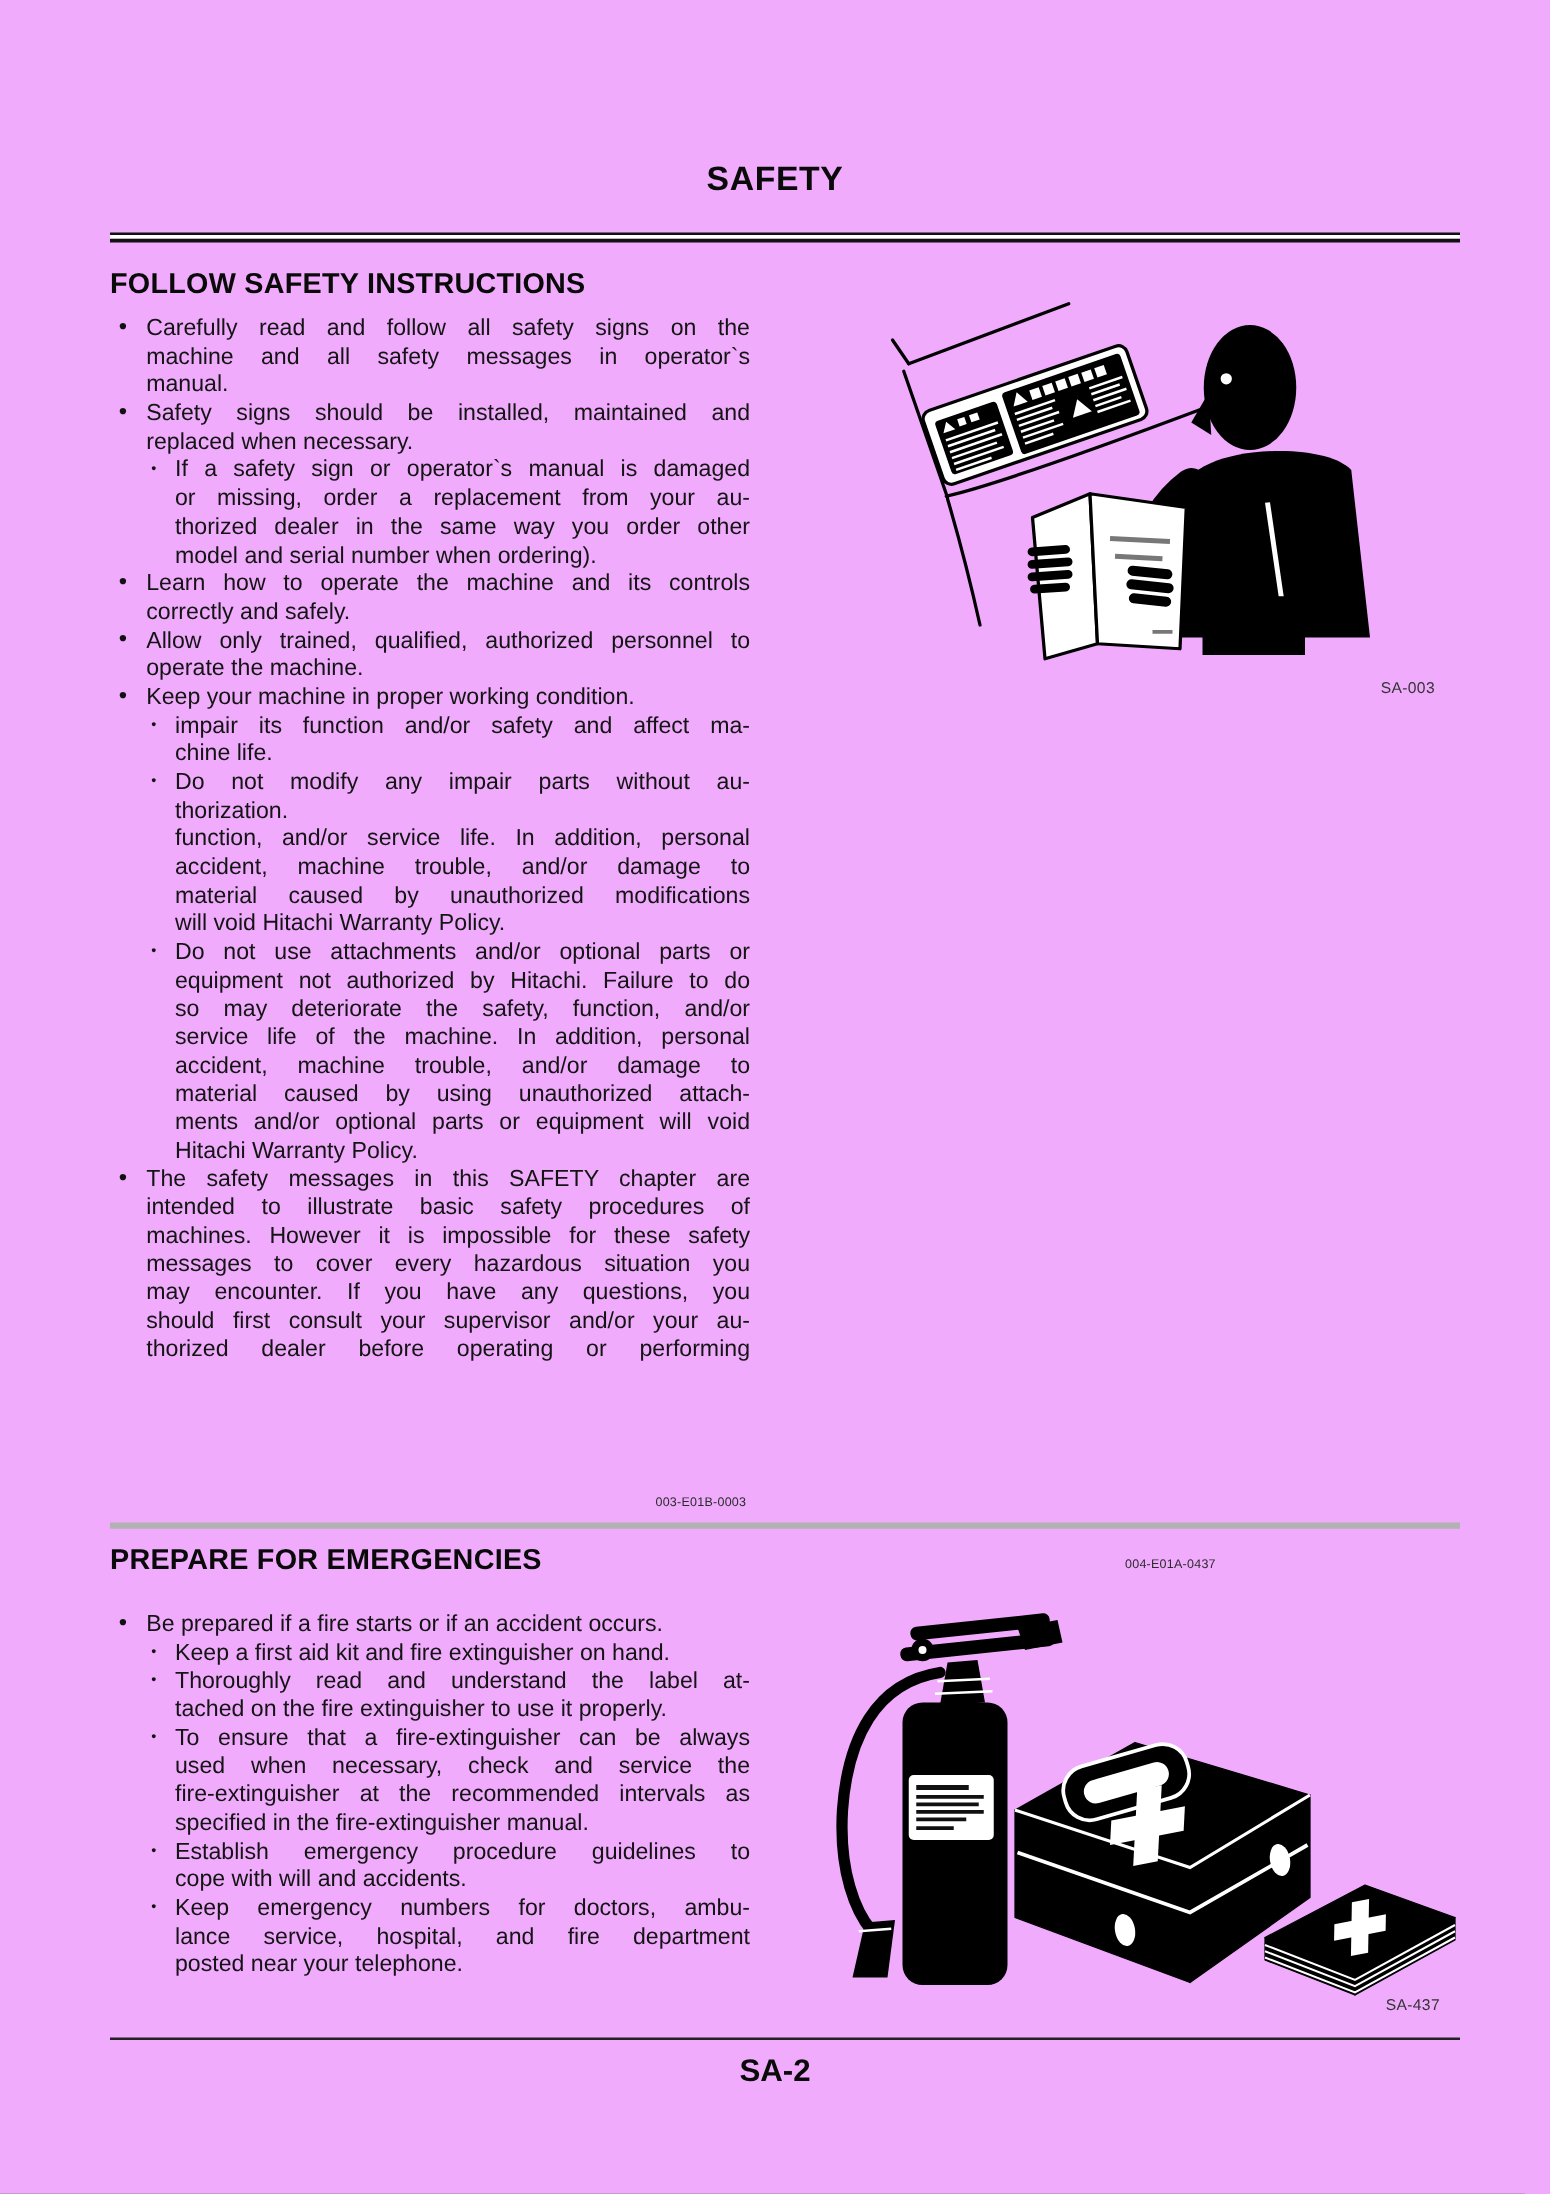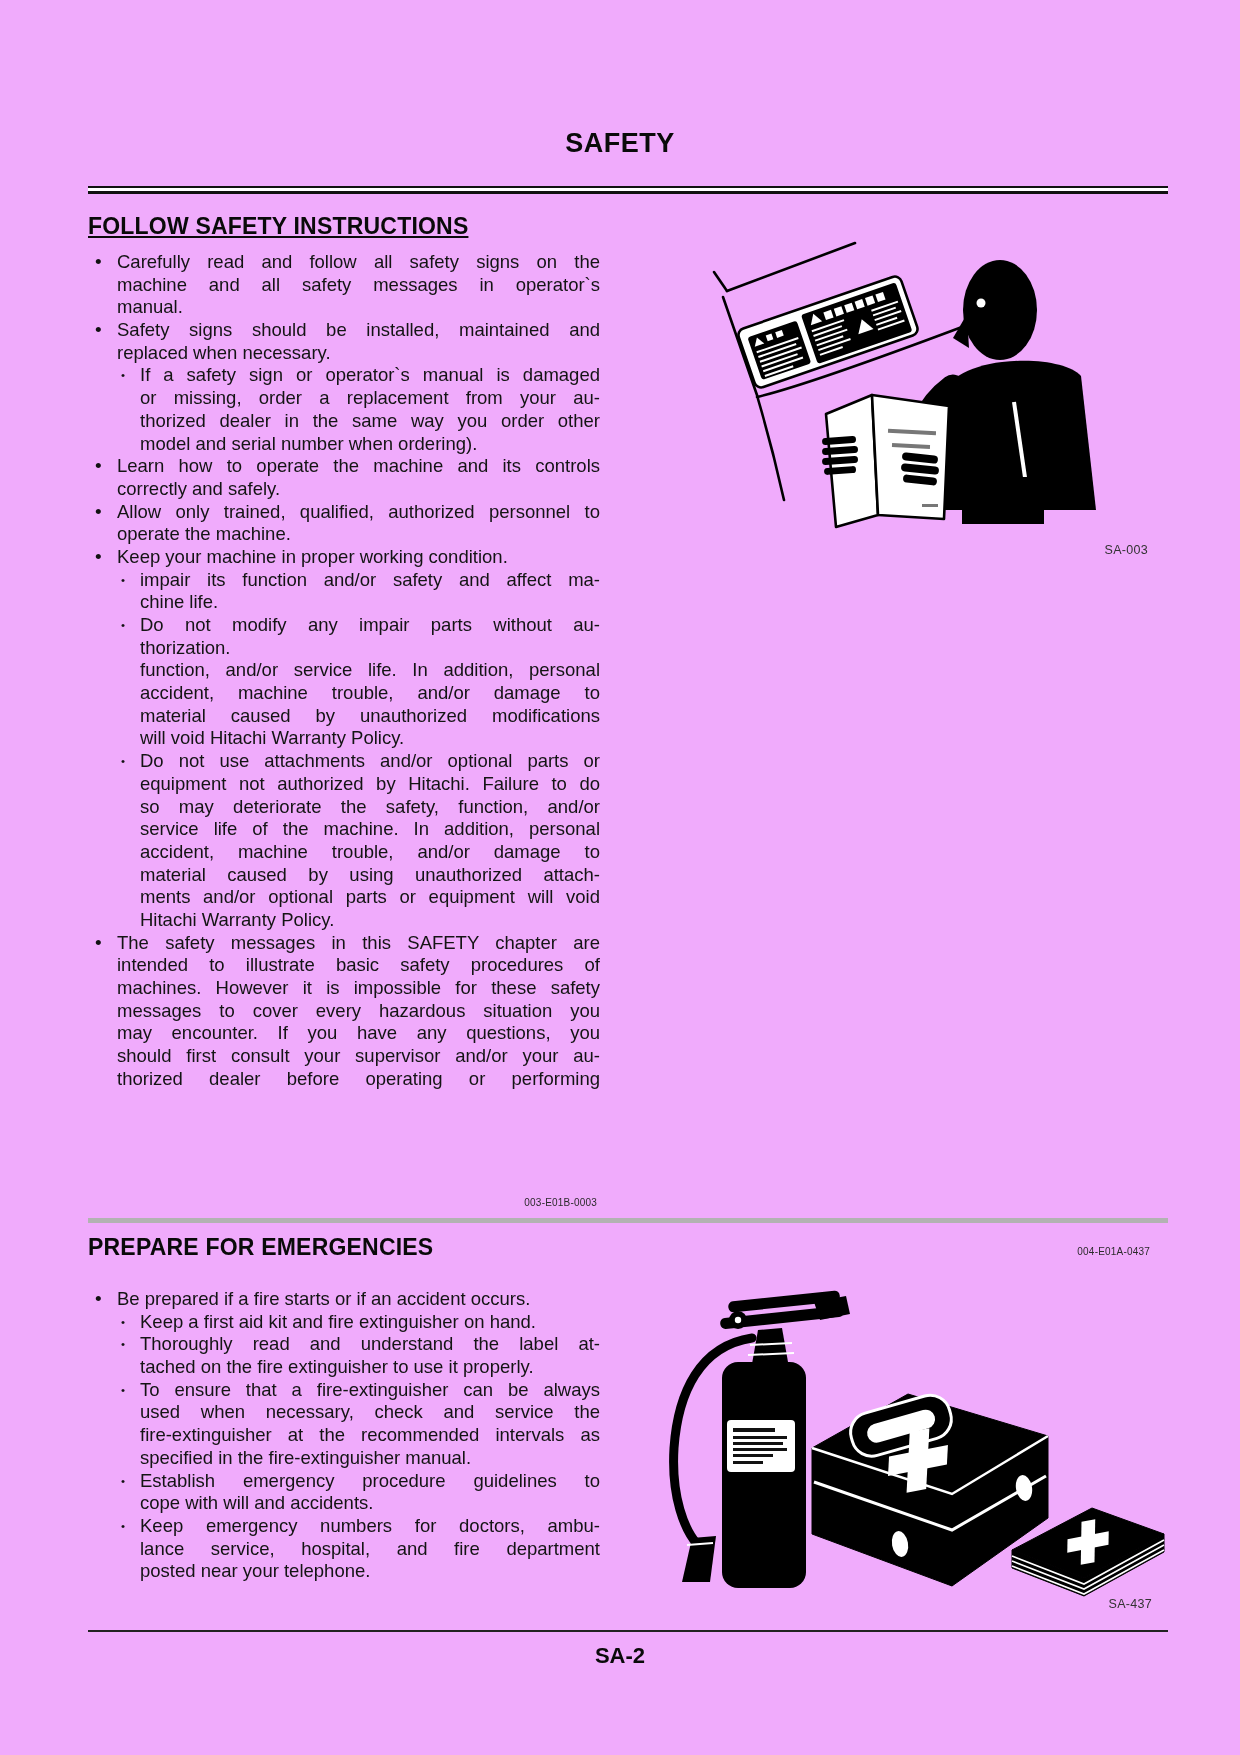--- a/index.html
+++ b/index.html
@@ -14,21 +14,21 @@
   }
   .double-rule{position:absolute; left:88px; width:1080px; top:186px;}
   .double-rule .thin{height:2px; background:#111;}
   .double-rule .gap{height:3px; background:#fff;}
   .double-rule .thick{height:3px; background:#111;}
 
   .section-title{
     position:absolute; left:88px; font-size:23px; font-weight:bold;
     letter-spacing:0.2px; color:#0a0a0a; white-space:nowrap;
   }
-  .sec1-title{top:213px;text-decoration:underline;}
+  .sec1-title{top:213px;}
   .sec2-title{top:1234px;}
 
   .list{position:absolute; left:88px; width:512px; font-size:18.5px;}
   .sec1-list{top:251px;}
   .sec2-list{top:1288px;}
 
   .item{display:flex; align-items:stretch;}
   .item .marker{flex:0 0 29px; box-sizing:border-box; padding-left:7px;
     line-height:22.7px; font-size:19px; color:#111;}
   .item.dot{margin-left:30px;}
@@ -38,21 +38,21 @@
   .ln{
     line-height:22.7px; height:22.7px; overflow:hidden;
     text-align:justify; text-align-last:justify; color:#141414;
   }
   .ln.last{text-align-last:left;}
 
   .section-code{
     position:absolute; font-size:10px; color:#2b2b2b; letter-spacing:0.2px;
   }
   .sec1-code{top:1197px; left:88px; width:509px; text-align:right;}
-  .sec2-code{top:1246px; left:900px; width:250px; text-align:right;}
+  .sec2-code{top:1246px; left:900px; width:250px; }
 
   .figure{position:absolute;}
   .fig1{left:640px; top:218px; width:525px; height:312px;}
   .fig2{left:600px; top:1288px; width:570px; height:312px;}
   .figure svg{display:block; width:100%; height:100%;}
 
   .figure-caption{
     position:absolute; font-size:12.5px; color:#333; letter-spacing:0.3px;
     width:120px; text-align:right;
   }
@@ -62,21 +62,21 @@
   .section-divider{
     position:absolute; left:88px; width:1080px; top:1218px; height:5px;
     background:#b2b2b2;
   }
   .footer-rule{
     position:absolute; left:88px; width:1080px; top:1630px; height:2px;
     background:#222;
   }
   .page-number{
     position:absolute; top:1643px; left:0; width:1240px; text-align:center;
-    font-size:22px; font-weight:bold; color:#0a0a0a;
+    font-size:25px; font-weight:bold; color:#0a0a0a;
   }
 </style>
 </head>
 <body>
 
 <div class="page">
 
   <div class="chapter-title">SAFETY</div>
 
   <div class="double-rule">

